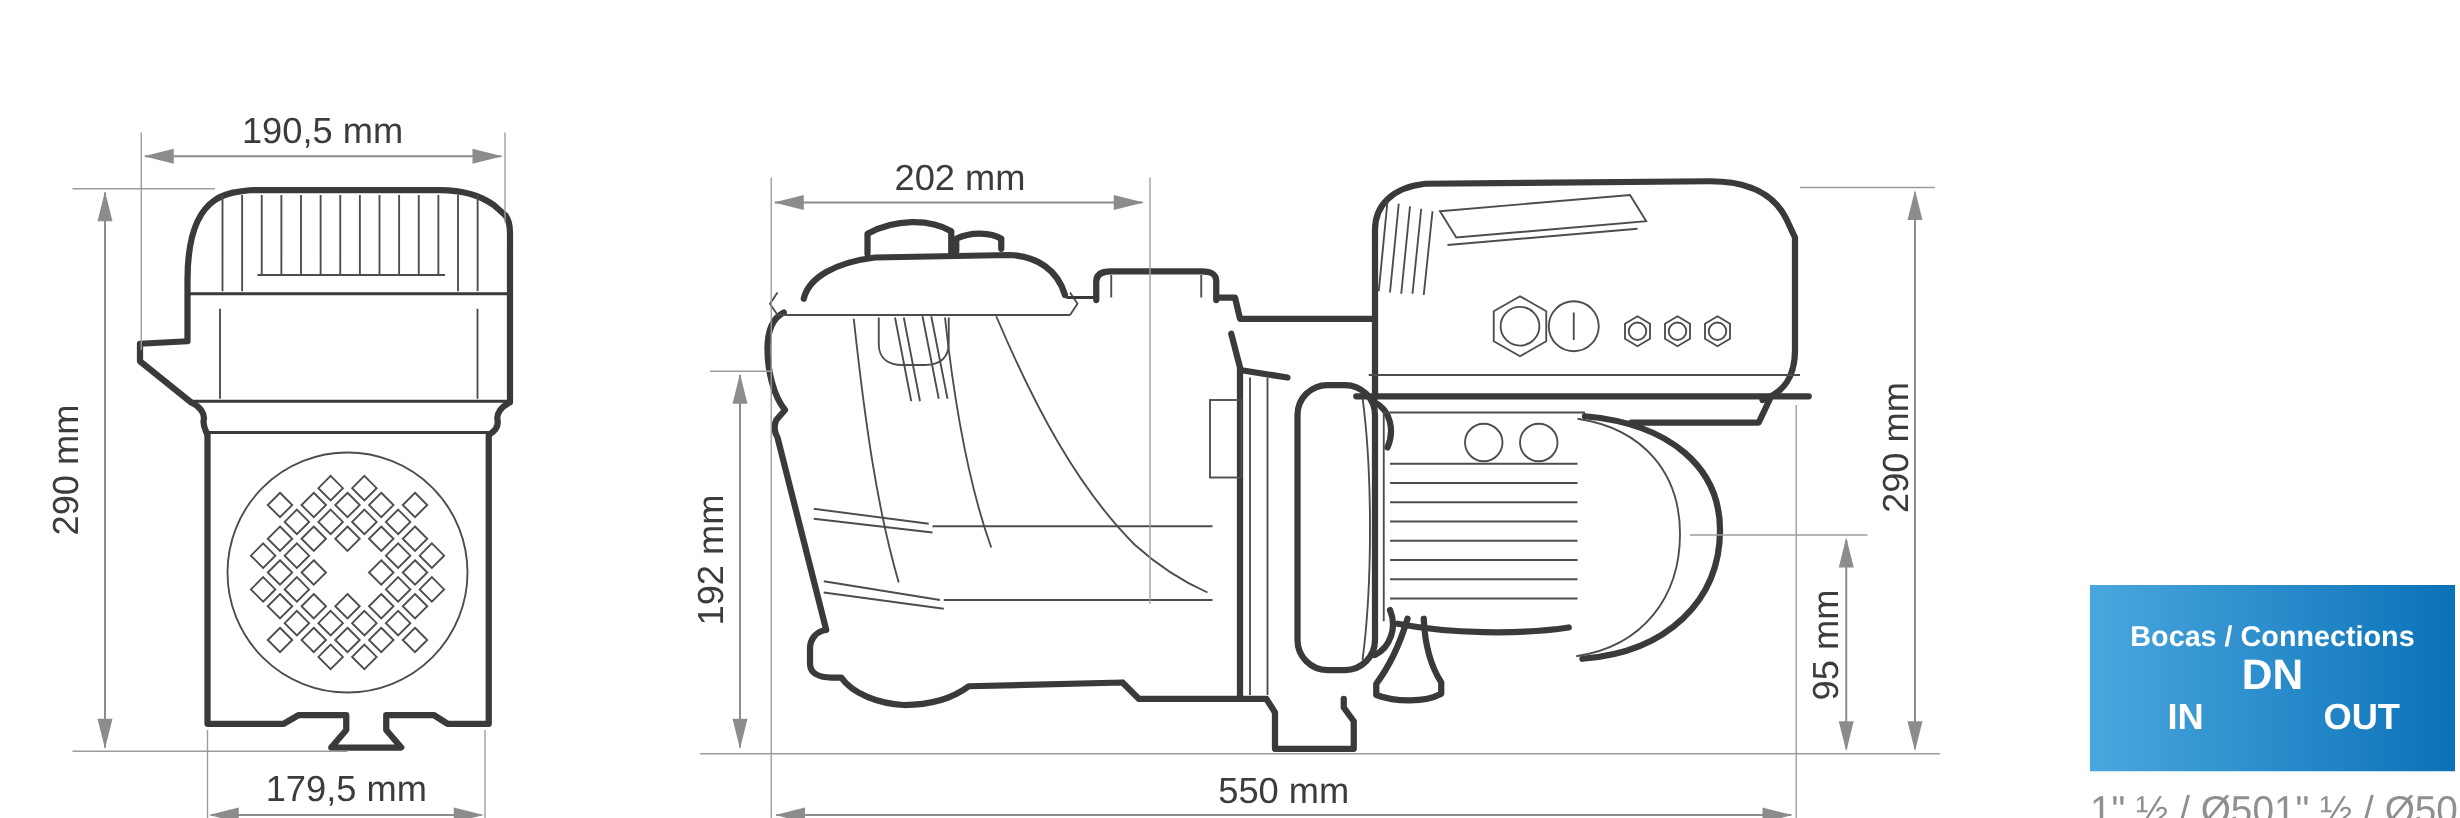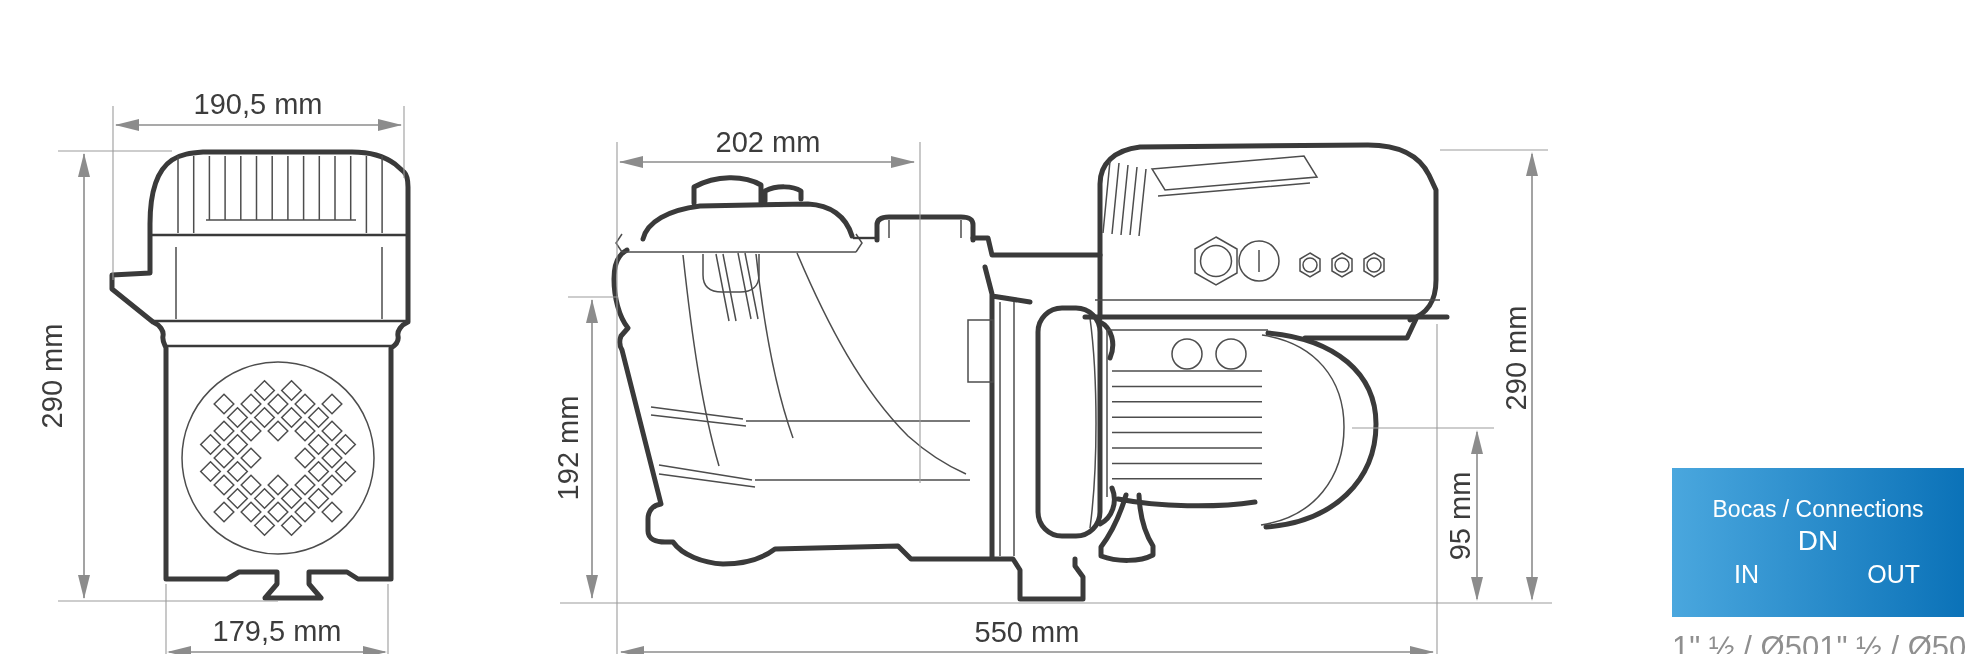--- a/index.html
+++ b/index.html
@@ -9,25 +9,25 @@
   
   .tk{stroke:#3a3a3a;stroke-width:5;fill:none;stroke-linejoin:round;stroke-linecap:round}
   .md{stroke:#3a3a3a;stroke-width:2.4;fill:none}
   .tn{stroke:#4d4d4d;stroke-width:1.5;fill:none}
   .dim{stroke:#8c8c8c;stroke-width:1.6;fill:none}
   .ext{stroke:#9c9c9c;stroke-width:1.1;fill:none}
   .ah{fill:#8c8c8c;stroke:none}
   .dt{fill:#3c3c3c;font-family:"Liberation Sans",sans-serif;font-size:29px}
   
   .conn-card{position:absolute;left:1672px;top:440px;width:292px;height:149px;color:#fff;
-             font-weight:normal;display:flex;flex-direction:column;justify-content:center;
+             font-weight:bold;display:flex;flex-direction:column;justify-content:center;
              text-align:center;box-sizing:border-box;padding:4px 0;}
   .conn-line{font-size:23px;line-height:30px}
-  .conn-dn{font-size:28px;line-height:33px}
-  .conn-io{display:flex;font-size:25px;line-height:34px;justify-content:space-between;
+  .conn-dn{font-size:34px;line-height:33px}
+  .conn-io{display:flex;font-size:29px;line-height:34px;justify-content:space-between;
            padding:0 44px 0 62px}
   .conn-values{position:absolute;left:1672px;top:602px;width:292px;display:flex;
                font-size:31px;color:#8f8f8f}
   .conn-values span{flex:1;text-align:center;white-space:nowrap}
   .conn-underline{position:absolute;left:1672px;top:644px;width:292px;height:4px}
 </style>
 </head>
 <body>
 
 <div id="canvas">

